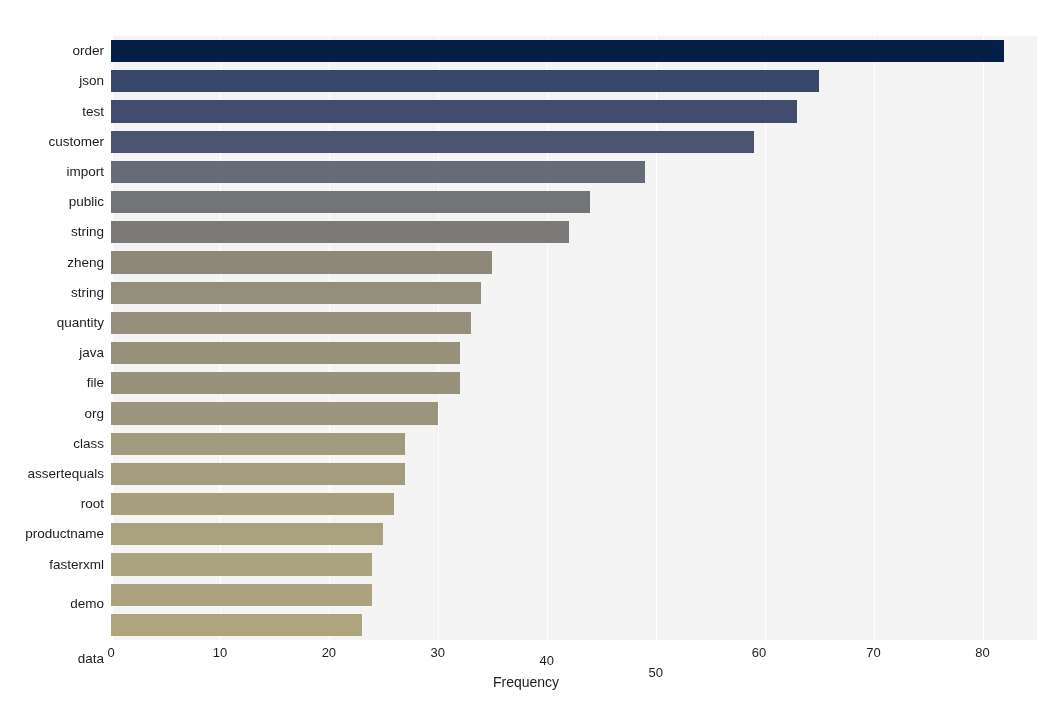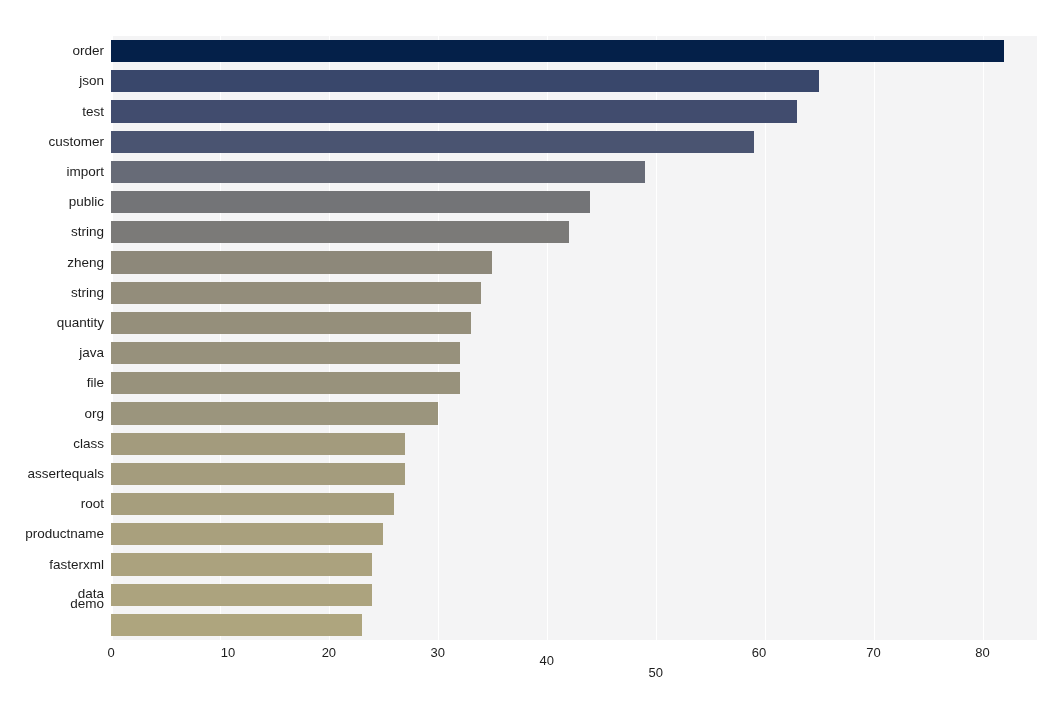--- a/index.html
+++ b/index.html
@@ -124,21 +124,21 @@
       <div class="y-tick-label" style="top: 278.9px;">quantity</div>
       <div class="y-tick-label" style="top: 309.1px;">java</div>
       <div class="y-tick-label" style="top: 339.3px; margin-left: 28px;">file</div>
       <div class="y-tick-label" style="top: 369.5px;">org</div>
       <div class="y-tick-label" style="top: 399.7px;">class</div>
       <div class="y-tick-label" style="top: 429.9px;">assertequals</div>
       <div class="y-tick-label" style="top: 460.1px;">root</div>
       <div class="y-tick-label" style="top: 490.3px;">productname</div>
       <div class="y-tick-label" style="top: 520.5px;">fasterxml</div>
       <div class="y-tick-label" style="top: 560px; padding-left: 40px;">demo</div>
-      <div class="y-tick-label" style="top: 550px;">data</div>
+      <div class="y-tick-label" style="top: 615px;">data</div>
     </div>
 
   <div id="plot-area">
     <div id="gridlines">
         <div class="gridline" style="left: 0px;"></div>
         <div class="gridline" style="left: 108.941px;"></div>
         <div class="gridline" style="left: 217.882px;"></div>
         <div class="gridline" style="left: 326.824px;"></div>
         <div class="gridline" style="left: 435.765px;"></div>
         <div class="gridline" style="left: 544.706px;"></div>
@@ -205,24 +205,25 @@
           <div class="bar" title="demo: 24" style="width: 261.459px; background: rgb(172, 163, 126);"></div>
         </div>
         <div class="bar-row" style="top: 577.726px; height: 22.348px;">
           <div class="bar" title="data: 23" style="width: 250.565px; background: rgb(174, 165, 126);"></div>
         </div>
       </div>
   </div>
 
   <div id="x-labels">
       <div class="x-tick-label" style="left: 111px;">0</div>
-      <div class="x-tick-label" style="left: 219.941px; margin-left: 8px;">10</div>
+      <div class="x-tick-label" style="left: 219.941px;">10</div>
       <div class="x-tick-label" style="left: 328.882px;">20</div>
       <div class="x-tick-label" style="left: 437.824px;">30</div>
       <div class="x-tick-label" style="left: 546.765px; margin-top: 8px;">40</div>
       <div class="x-tick-label" style="left: 655.706px; margin-top: 20px;">50</div>
       <div class="x-tick-label" style="left: 759px;">60</div>
       <div class="x-tick-label" style="left: 873.588px;">70</div>
       <div class="x-tick-label" style="left: 982.529px;">80</div>
     </div>
 
+  <div id="x-axis-title">Frequency</div>
 
 </div>
 
 </body></html>

